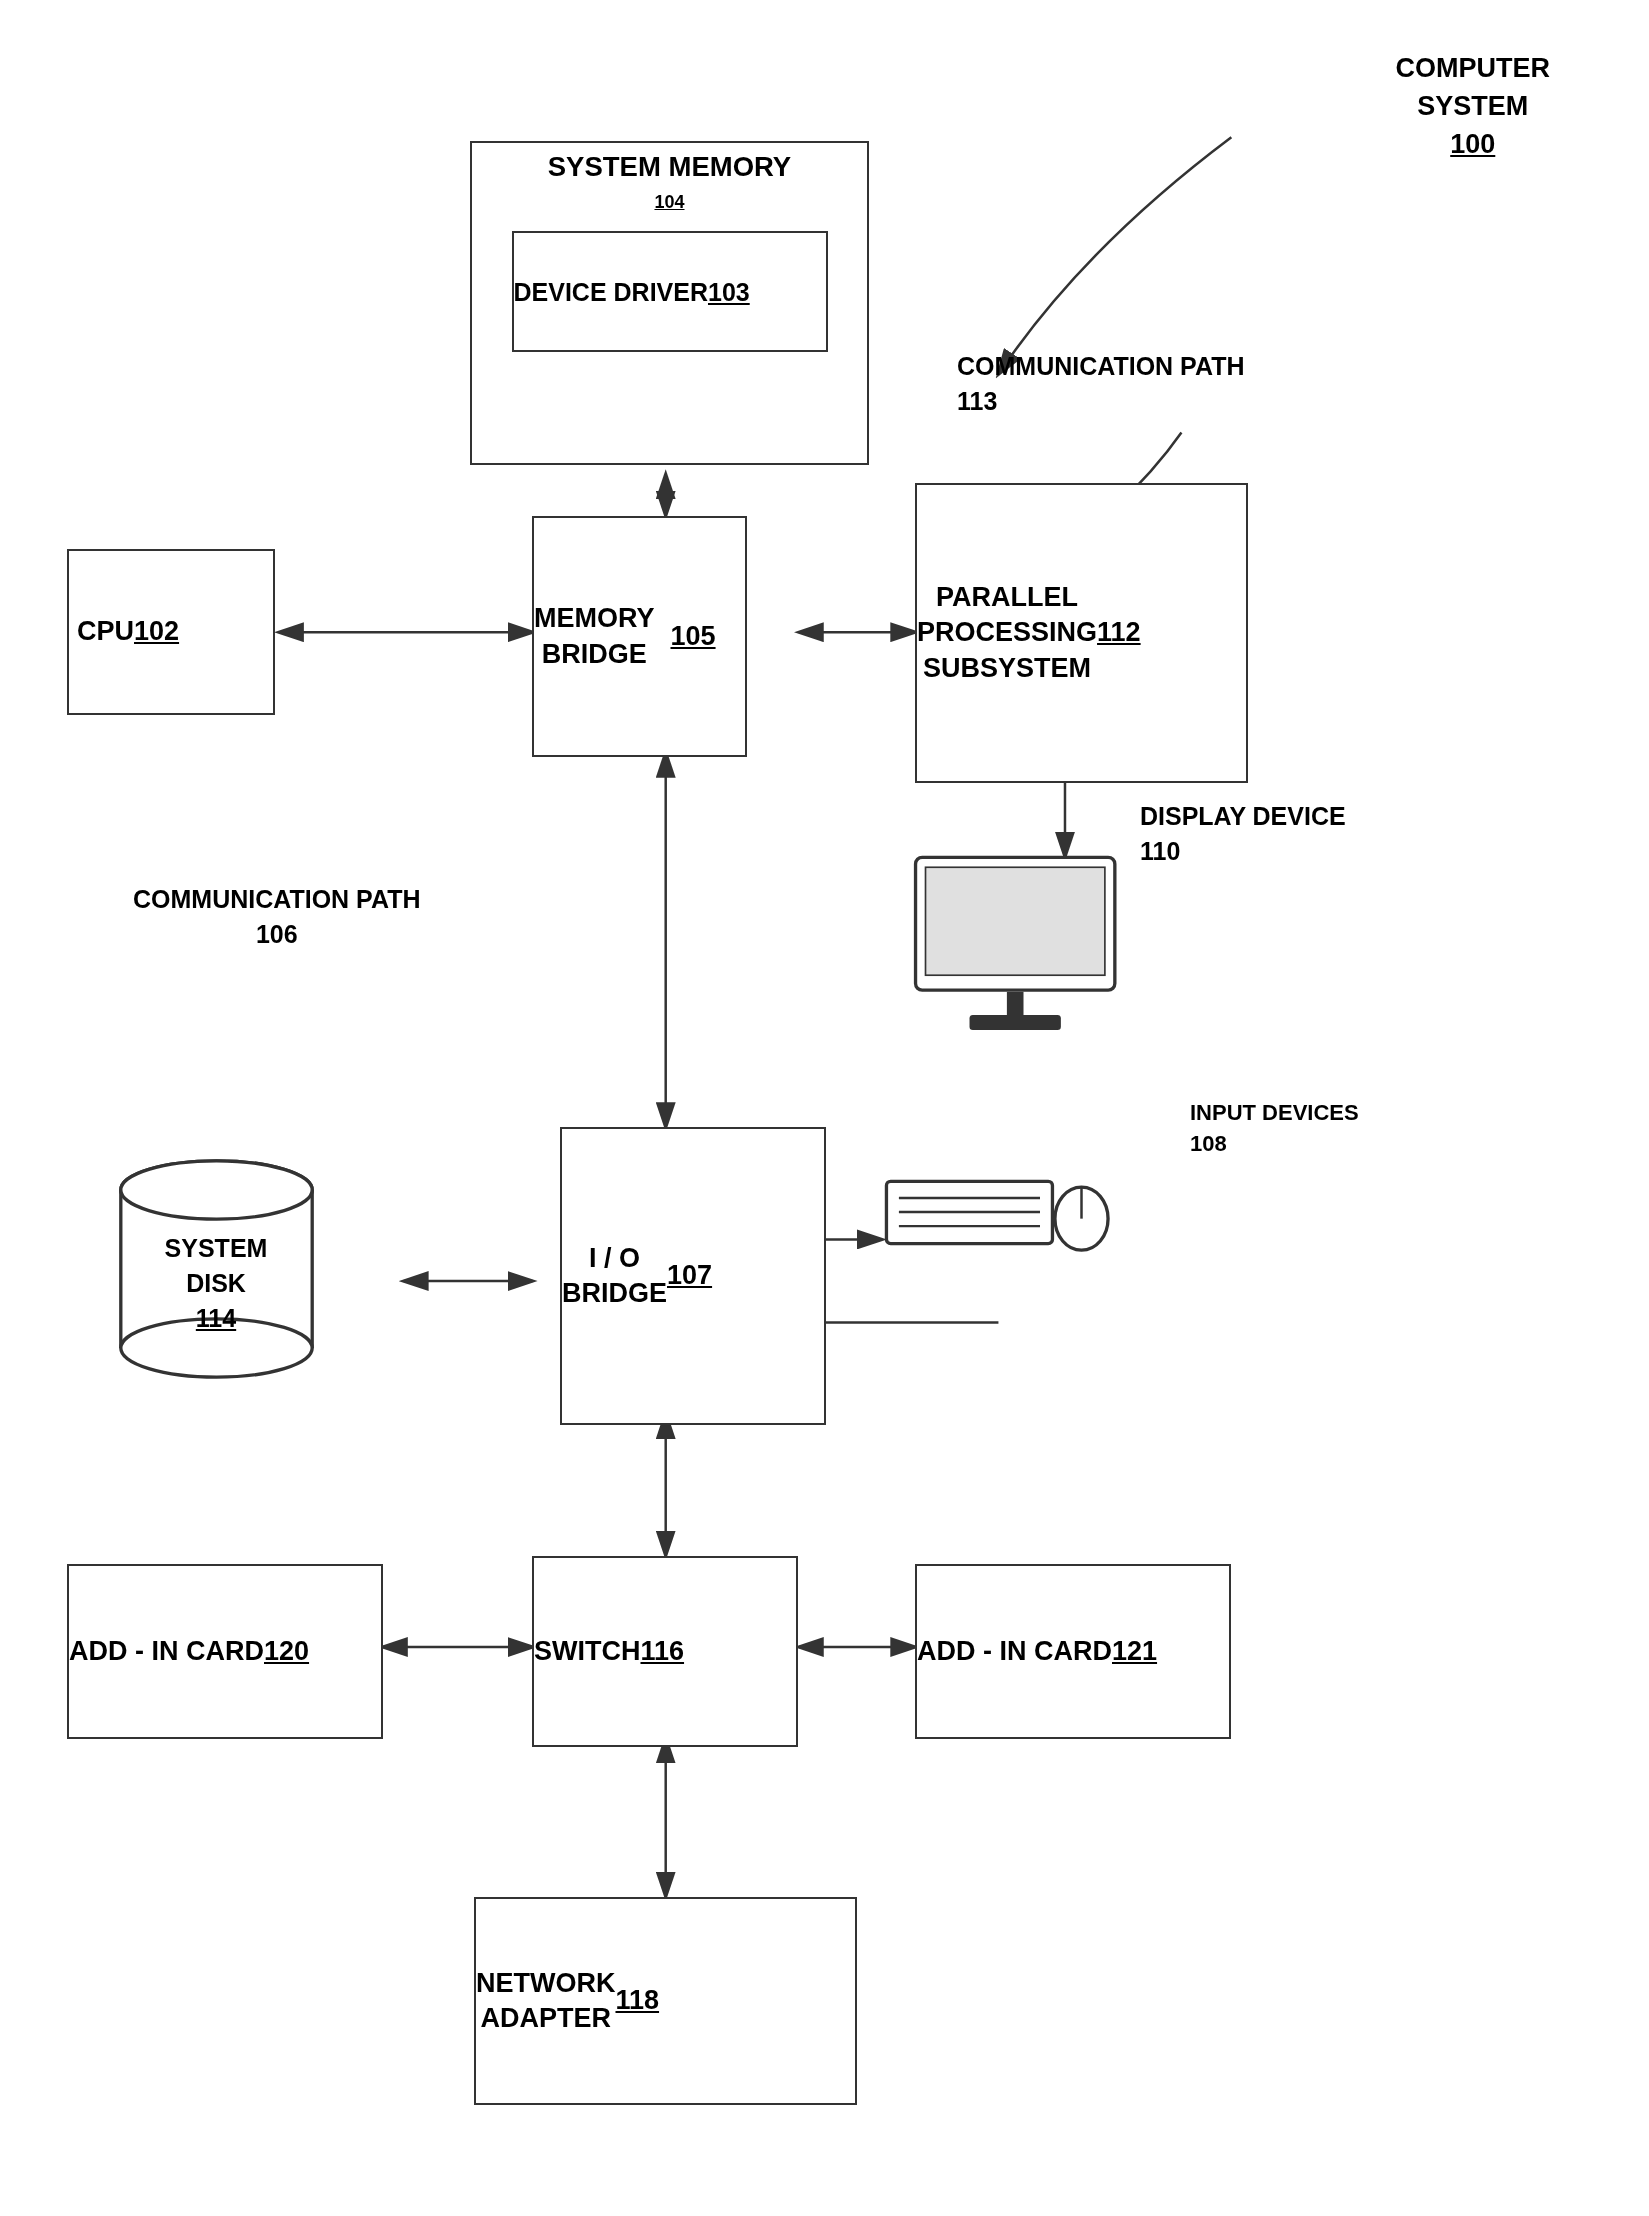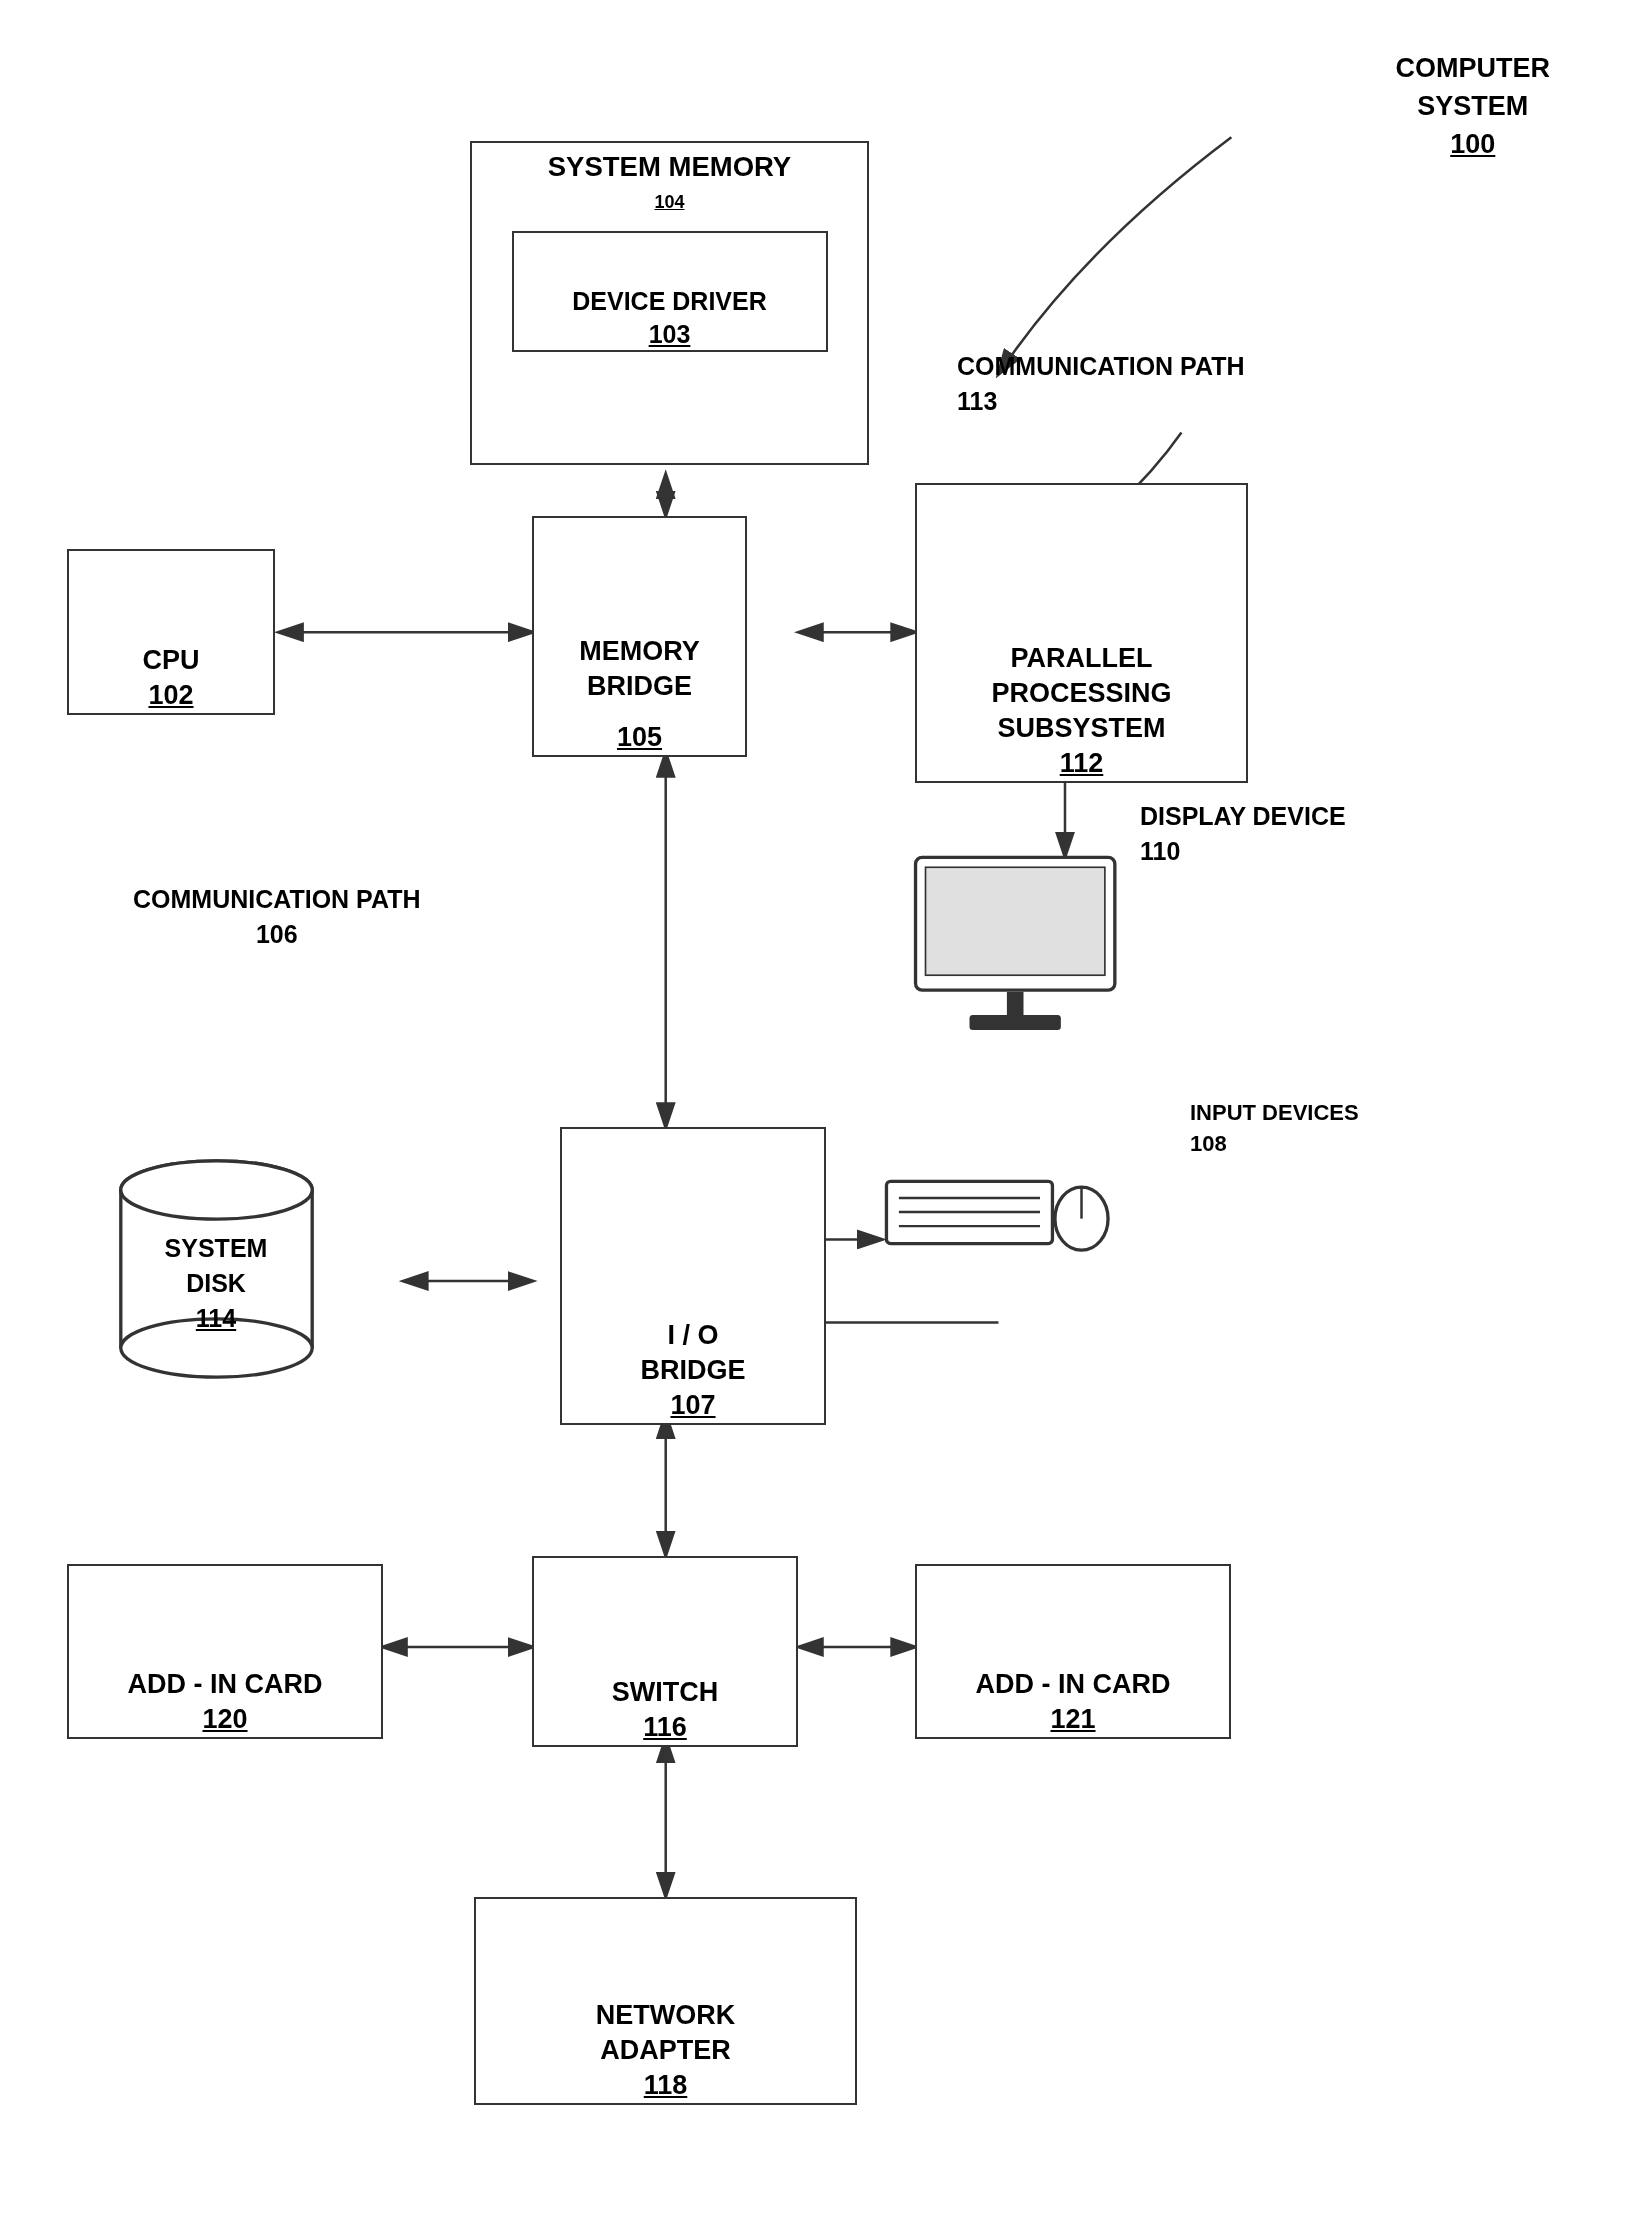--- a/index.html
+++ b/index.html
@@ -16,23 +16,23 @@
       top: 0; left: 0;
       width: 1650px;
       height: 2216px;
       background: white;
     }
     .box {
       position: absolute;
       border: 2.5px solid #333;
       background: white;
       display: flex;
-      flex-direction: column;
+      flex-direction: row;
       align-items: center;
-      justify-content: flex-end;
+      justify-content: flex-start;
       text-align: center;
       font-size: 27px;
       font-weight: bold;
       line-height: 1.3;
     }
     .box .underline {
       text-decoration: underline;
     }
     .label {
       position: absolute;
@@ -113,21 +113,21 @@
   <div class="box" style="top: 141px; left: 470px; width: 399px; height: 324px; flex-direction: column; justify-content: flex-start; padding-top: 6px;">
     <div style="font-size:27.5px; font-weight:bold; margin-bottom:6.7px;">SYSTEM MEMORY</div>
     <div class="underline" style="font-size:18px; font-weight:bold; margin-bottom:16.6px;">104</div>
 
     <div class="box" style="position:relative; width:316px; height:121px; border:2.5px solid #333; font-size:25px;">
       <div>DEVICE DRIVER</div>
       <div class="underline">103</div>
     </div>
   </div>
 
-  <div class="box" style="top: 549px; left: 67px; width: 208px; height: 166px;">
+  <div class="box" style="top: 549px; left: 67px; width: 208px; height: 166px; padding-left: 8px;">
     <div>CPU</div>
     <div class="underline">102</div>
   </div>
 
   <div class="box" style="top: 516px; left: 532px; width: 215px; height: 241px; gap: 16px;">
     <div style="white-space: pre-line;">MEMORY
 BRIDGE</div>
     <div class="underline">105</div>
   </div>
 

